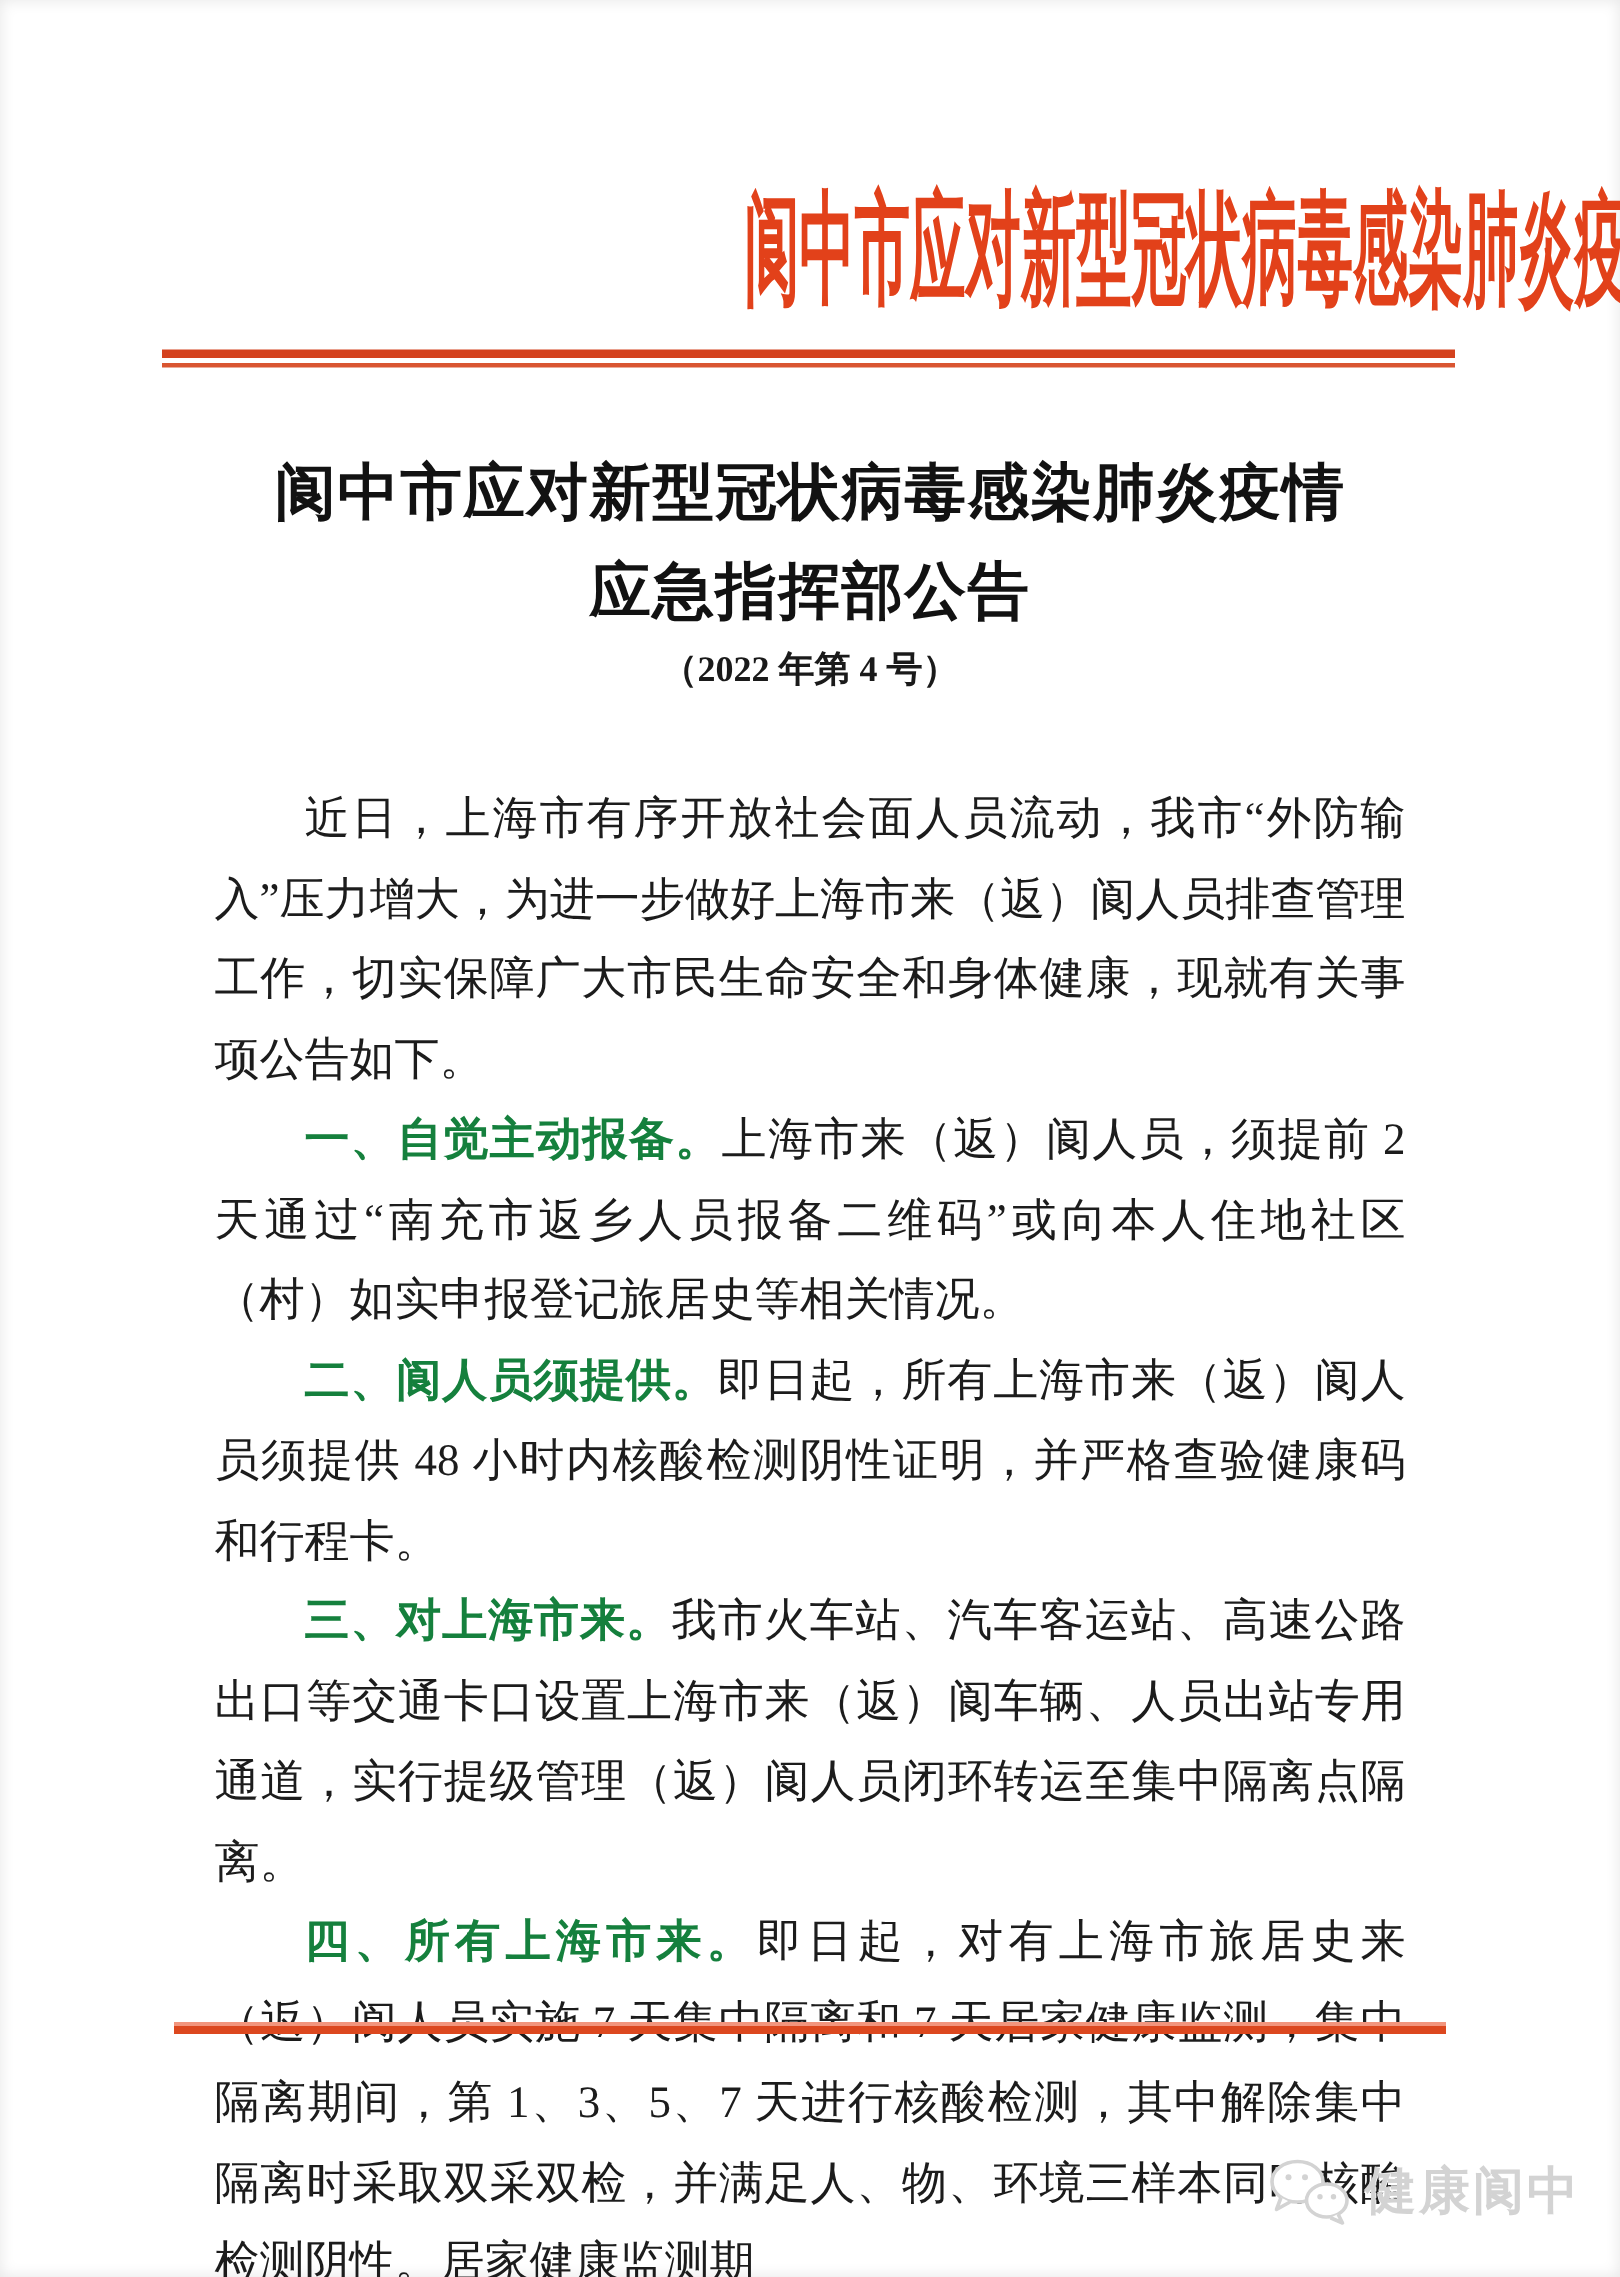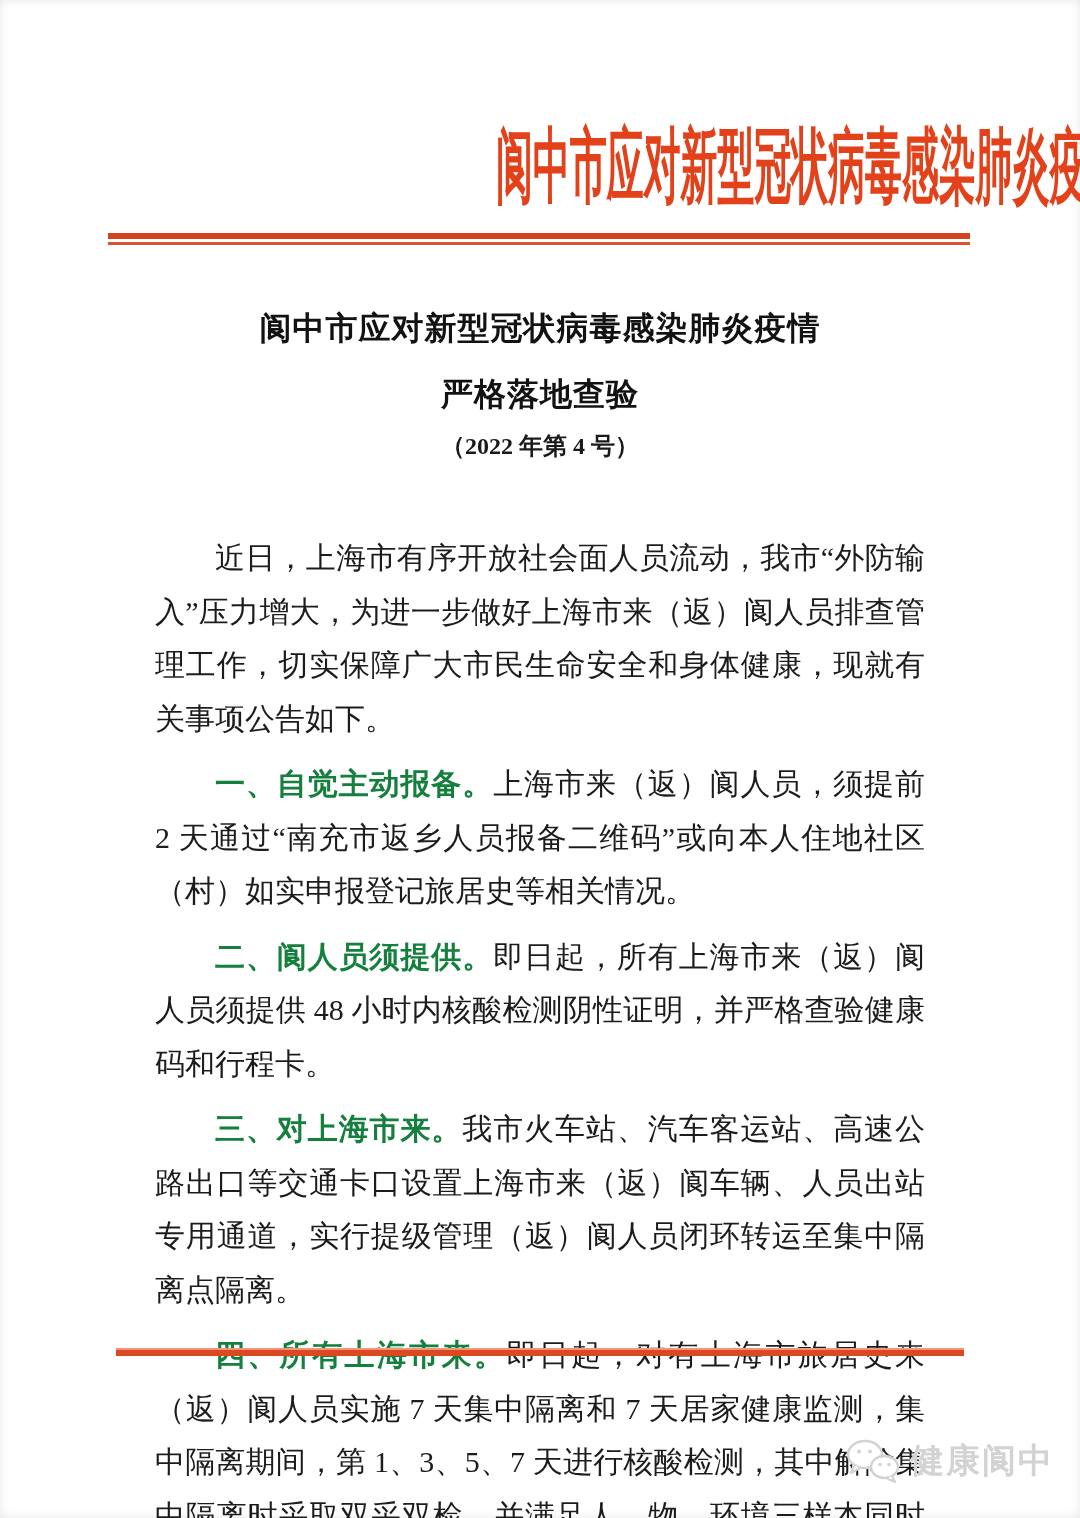--- a/index.html
+++ b/index.html
@@ -29,35 +29,35 @@
   .masthead-rule{
     position:absolute;top:233px;left:108px;width:862px;height:12px;
     background:linear-gradient(to bottom,
       #d4421e 0%, #d4421e 50%,
       rgba(0,0,0,0) 50%, rgba(0,0,0,0) 75%,
       #d95531 75%, #d95531 100%);
   }
   .doc-title{
     position:absolute;top:295px;left:0;width:100%;
     text-align:center;
-    font-size:32px;line-height:66px;
+    font-size:41px;line-height:66px;
     font-weight:bold;color:#121212;
     letter-spacing:1px;
   }
   .doc-number{
     position:absolute;top:430px;left:0;width:100%;
     text-align:center;
     font-size:24px;font-weight:bold;color:#1a1a1a;
   }
   .doc-body{
     position:absolute;top:519px;left:143px;width:794px;
     font-size:30px;line-height:53.5px;color:#1c1c1c;
     text-align:justify;text-justify:inter-character;
   }
-  .doc-body p{margin:12px;text-indent:2em;}
+  .doc-body p{margin:0;text-indent:2em;}
   .doc-body .lead{
     font-family:"Liberation Sans", sans-serif;
     font-weight:bold;color:#15803d;
   }
   .bottom-rule{
     position:absolute;top:1348px;left:116px;width:848px;height:8px;
     background:linear-gradient(to bottom,
       #f2957d 0%, #f2957d 30%,
       #dc481f 30%, #dc481f 100%);
   }
@@ -78,21 +78,21 @@
 <div class="page">
 
   <div class="masthead">
     <div class="masthead-title">阆中市应对新型冠状病毒感染肺炎疫情应急指挥部</div>
   </div>
 
   <div class="masthead-rule"></div>
 
   <div class="doc-title">
     <div>阆中市应对新型冠状病毒感染肺炎疫情</div>
-    <div>严格落地查验</div>
+    <div>应急指挥部公告</div>
   </div>
 
   <div class="doc-number">（2022 年第 4 号）</div>
 
   <div class="doc-body">
     <p><span class="lead"></span><span>近日，上海市有序开放社会面人员流动，我市“外防输入”压力增大，为进一步做好上海市来（返）阆人员排查管理工作，切实保障广大市民生命安全和身体健康，现就有关事项公告如下。</span></p>
     <p><span class="lead">一、自觉主动报备。</span><span>上海市来（返）阆人员，须提前 2 天通过“南充市返乡人员报备二维码”或向本人住地社区（村）如实申报登记旅居史等相关情况。</span></p>
     <p><span class="lead">二、阆人员须提供。</span><span>即日起，所有上海市来（返）阆人员须提供 48 小时内核酸检测阴性证明，并严格查验健康码和行程卡。</span></p>
     <p><span class="lead">三、对上海市来。</span><span>我市火车站、汽车客运站、高速公路出口等交通卡口设置上海市来（返）阆车辆、人员出站专用通道，实行提级管理（返）阆人员闭环转运至集中隔离点隔离。</span></p>
     <p><span class="lead">四、所有上海市来。</span><span>即日起，对有上海市旅居史来（返）阆人员实施 7 天集中隔离和 7 天居家健康监测，集中隔离期间，第 1、3、5、7 天进行核酸检测，其中解除集中隔离时采取双采双检，并满足人、物、环境三样本同时核酸检测阴性。居家健康监测期</span></p>

